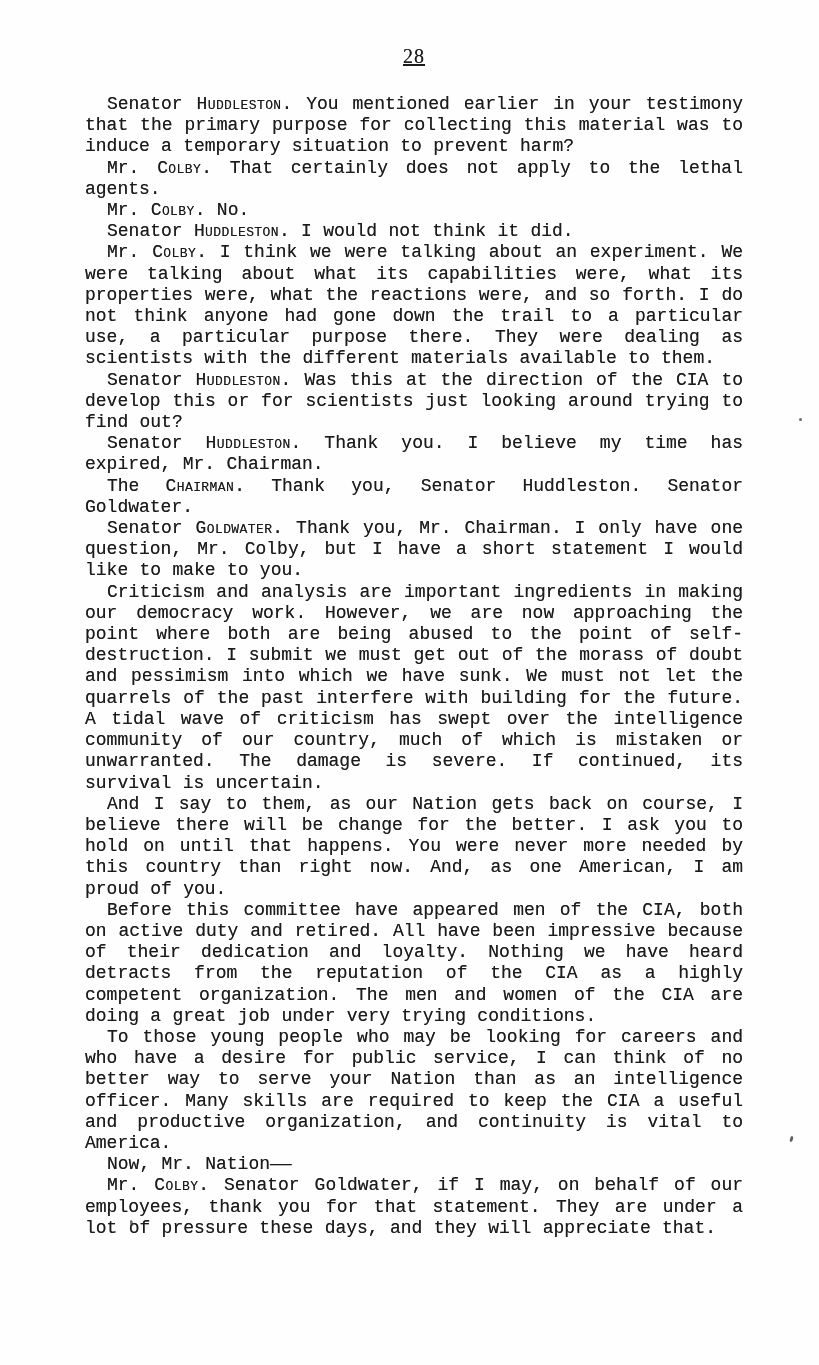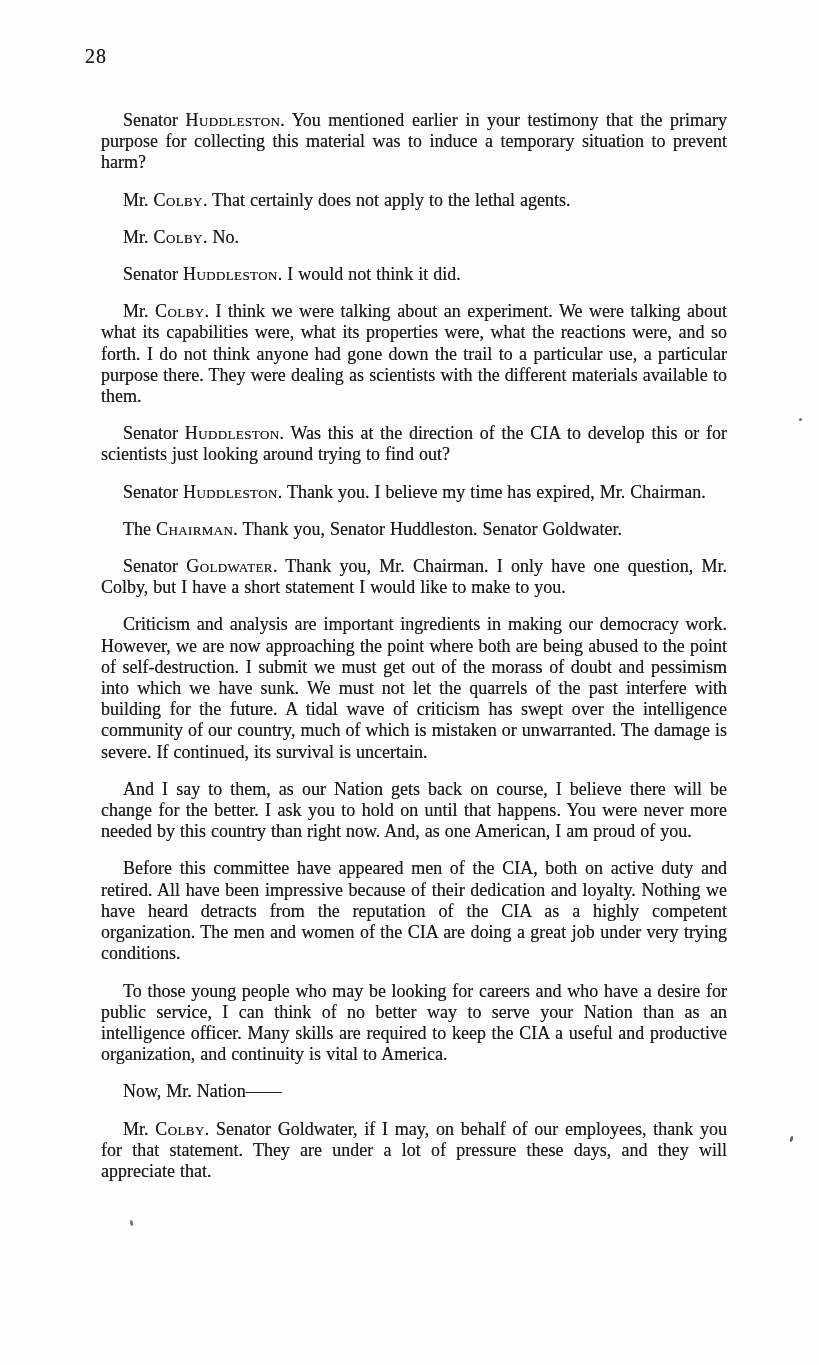--- a/index.html
+++ b/index.html
@@ -14,39 +14,42 @@
     background: #fefefe;
     font-family: "Liberation Serif", "DejaVu Serif", serif;
     color: #1b1b1b;
     overflow: hidden;
   }
   .page-number {
     position: absolute;
     top: 45px;
     left: 85px;
     width: 658px;
+    text-align: center;
     font-size: 20px;
     letter-spacing: 1px;
     text-shadow: 0 0 0.6px rgba(20,20,20,0.65);
+    text-decoration: underline;
   }
   .transcript {
     position: absolute;
     top: 94px;
     left: 85px;
     width: 658px;
     font-size: 18px;
     line-height: 21.2px;
     text-align: justify;
     text-justify: inter-word;
     text-shadow: 0 0 0.6px rgba(20,20,20,0.65);
   }
   .para {
-    margin: 16px;
+    margin: 0;
     text-indent: 22px;
     word-spacing: 0.5px;
+    font-family: Liberation Mono, monospace;
   }
   .sc {
     font-variant: small-caps;
     letter-spacing: 0.4px;
   }
   .speck {
     position: absolute;
     background: #3a3a3a;
     border-radius: 50%;
   }

